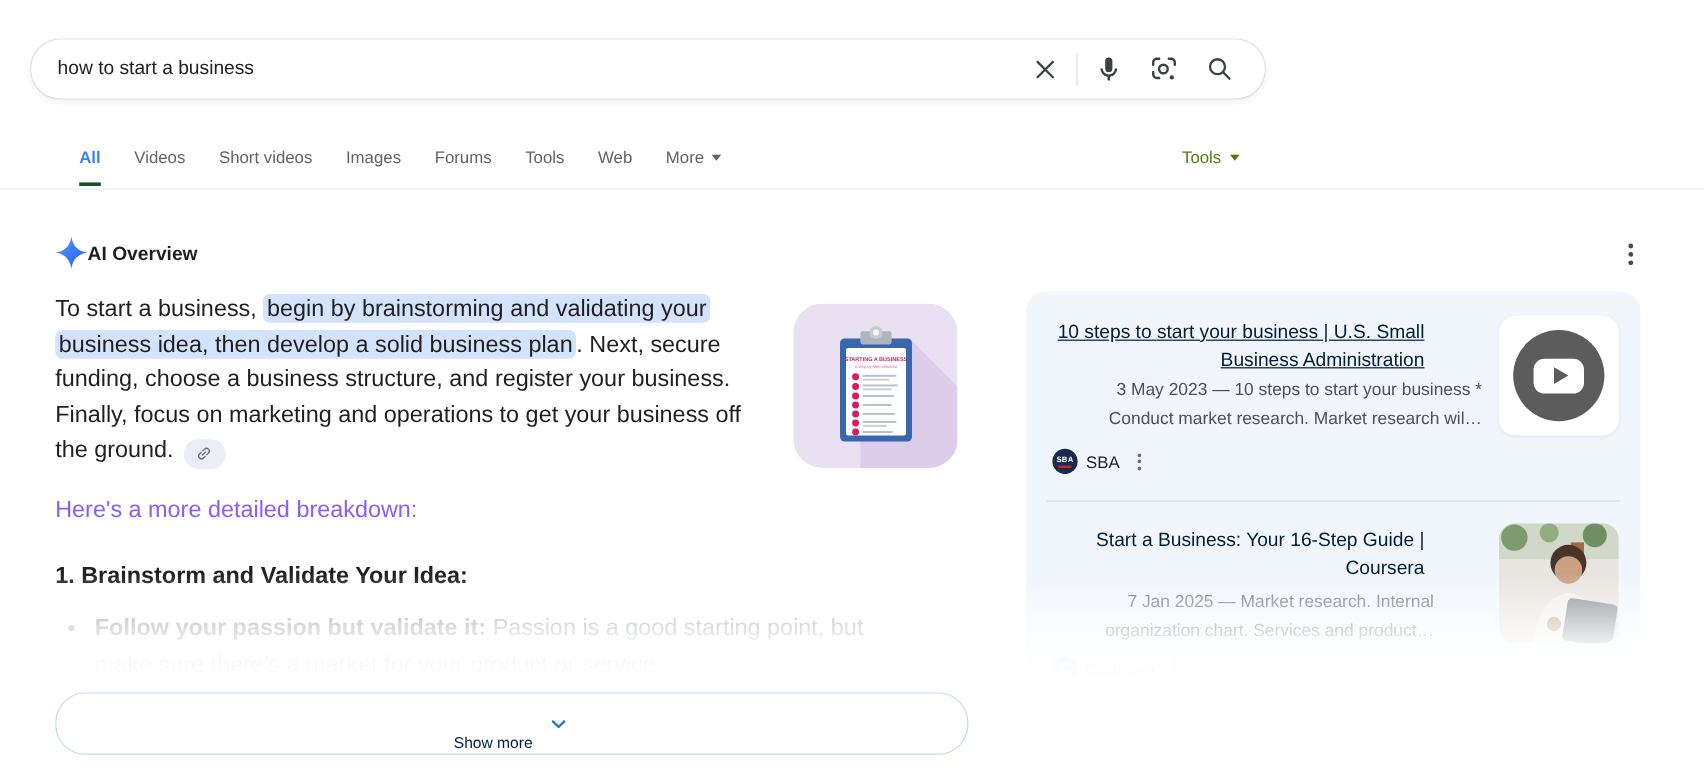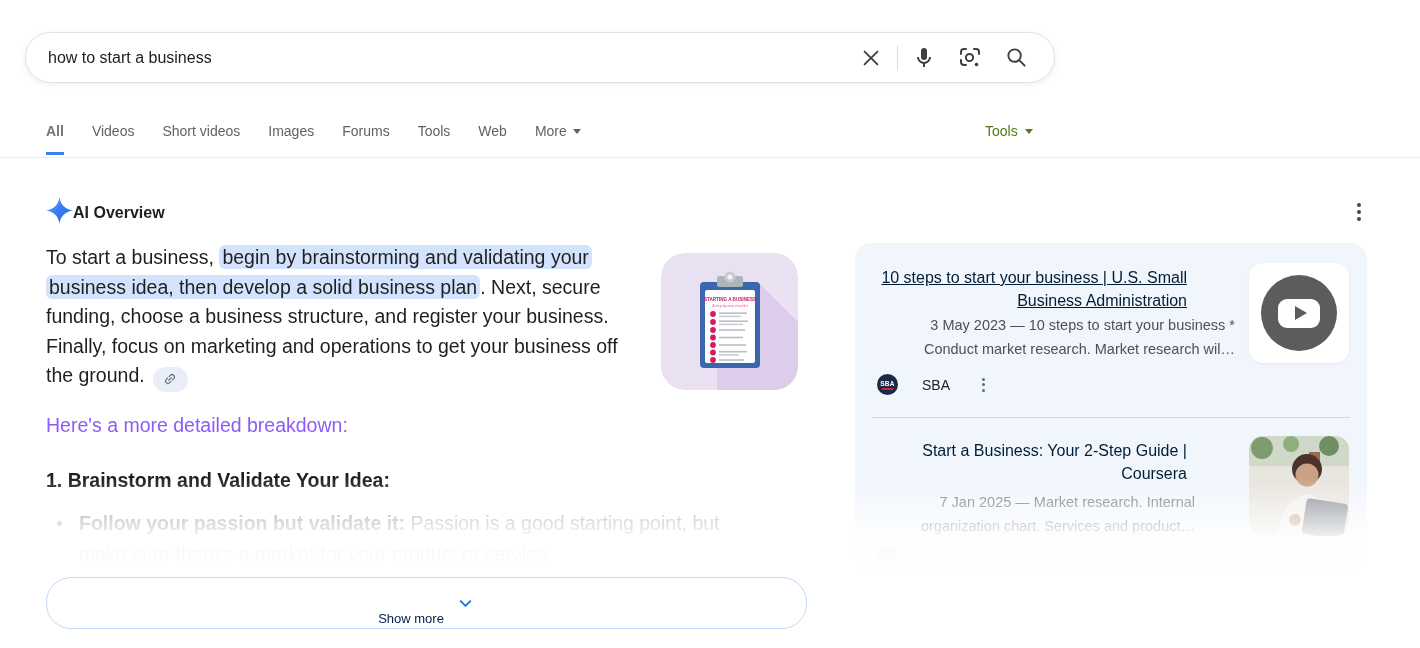--- a/index.html
+++ b/index.html
@@ -11,21 +11,21 @@
              border:1px solid #dfe1e5;border-radius:26px;display:flex;align-items:center;
              padding:0 24px 0 22px;box-sizing:border-box;box-shadow:0 2px 6px rgba(60,64,67,.08);}
   .searchbar .query{flex:1;font-size:16px;color:#202124;white-space:nowrap;overflow:hidden;}
   .sb-icon{display:flex;align-items:center;justify-content:center;width:28px;height:28px;cursor:pointer;}
   .sb-divider{width:1px;height:26px;background:#dadce0;margin:0 12px;}
   .sb-gap{width:18px;}
 
   
   .tabsrow{position:absolute;left:46px;top:123px;display:flex;gap:28px;font-size:14px;color:#5f6368;}
   .tab{padding-bottom:13px;cursor:pointer;white-space:nowrap;display:flex;align-items:flex-start;gap:6px;}
-  .tab.active{color:#737373;font-weight:700;border-bottom:3px solid #3b82f6;}
+  .tab.active{color:#3b82f6;font-weight:700;border-bottom:3px solid #14532d;margin-left:20px;}
   .caret{width:0;height:0;border-left:4px solid transparent;border-right:4px solid transparent;
          border-top:5px solid currentColor;margin-top:6px;}
   .toolsbtn{position:absolute;left:985px;top:123px;font-size:14px;color:#4d7c0f;display:flex;gap:7px;cursor:pointer;}
   .topdivider{position:absolute;left:0;top:157px;width:1420px;height:1px;background:#ececec;}
 
   
   .aio-header{position:absolute;left:46px;top:197px;display:flex;align-items:center;}
   .aio-header .label{font-size:16px;font-weight:600;color:#1f1f1f;}
   .kebab{position:absolute;left:1347px;top:200px;width:24px;height:24px;display:flex;flex-direction:column;
          align-items:center;justify-content:center;gap:3px;cursor:pointer;}
@@ -53,21 +53,21 @@
             border-radius:25px;background:#fff;display:flex;align-items:center;justify-content:center;
             gap:12px;cursor:pointer;}
   .showmore .lbl{font-size:13px;color:#041e49;margin-top:31px;}
 
   
   .panel{position:absolute;left:855px;top:243px;width:512px;height:330px;background:#f1f6fc;border-radius:16px;}
   .card{position:absolute;left:0;width:512px;text-align:right;}
   .card-title{position:absolute;left:22px;font-size:16px;line-height:23px;color:#001d35;width:310px;cursor:pointer;}
   .card-title.underline{text-decoration:underline;}
   .card-snippet{position:absolute;left:22px;font-size:14.5px;line-height:24px;color:#4d5156;width:318px;}
-  .srcrow{position:absolute;left:22px;display:flex;align-items:center;gap:24px;cursor:pointer;}
+  .srcrow{position:absolute;left:22px;display:flex;align-items:center;gap:7px;cursor:pointer;}
   .srcrow .srcname{font-size:14px;color:#202124;}
   .badge{width:21px;height:21px;border-radius:50%;display:flex;flex-direction:column;align-items:center;
          justify-content:center;flex:none;}
   .badge.sba{background:#1b2a4a;}
   .badge.sba .t{color:#fff;font-size:6.5px;font-weight:700;letter-spacing:.2px;}
   .badge.sba .r{width:11px;height:2px;background:#cf2030;margin-top:1px;}
   .badge.coursera{background:#2a73cc;color:#fff;font-size:12px;font-weight:700;}
   .mini-kebab{display:flex;flex-direction:column;gap:2.5px;margin-left:8px;cursor:pointer;}
   .mini-kebab i{width:3px;height:3px;border-radius:50%;background:#5e6c84;display:block;}
   .thumb{position:absolute;right:18px;width:100px;height:100px;border-radius:14px;overflow:hidden;cursor:pointer;}
@@ -255,21 +255,21 @@
             <div class="yt-rect">
               <div class="yt-play"></div>
             </div>
           </div>
       </div>
     </div>
 
     <div class="panel-divider"></div>
 
     <div class="card" style="top:174px;height:156px;">
-      <div class="card-title" style="top:22px;">Start a Business: Your 2-Step Guide | Coursera</div>
+      <div class="card-title" style="top:22px;">Start a Business: Your 16-Step Guide | Coursera</div>
       <div class="card-snippet" style="top:73px;color:#70757a;">7 Jan 2025 — Market research. Internal organization chart. Services and product…</div>
       <div class="srcrow faded" style="top:130px;">
         <span class="badge coursera">
             <span>C</span>
           </span>
         <span class="srcname">Coursera</span>
         <span class="mini-kebab">
             <i></i>
             <i></i>
             <i></i>

